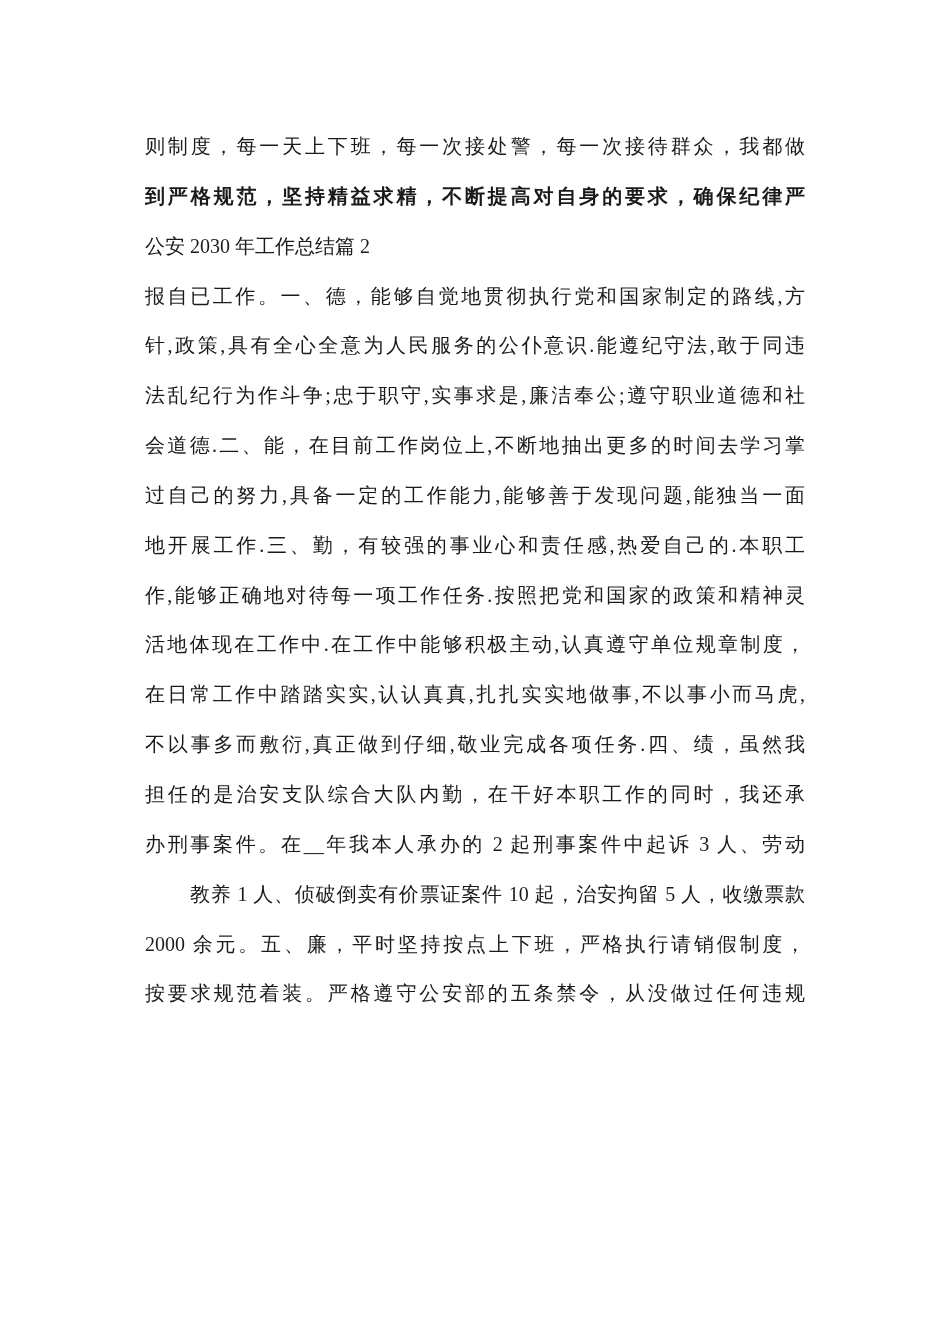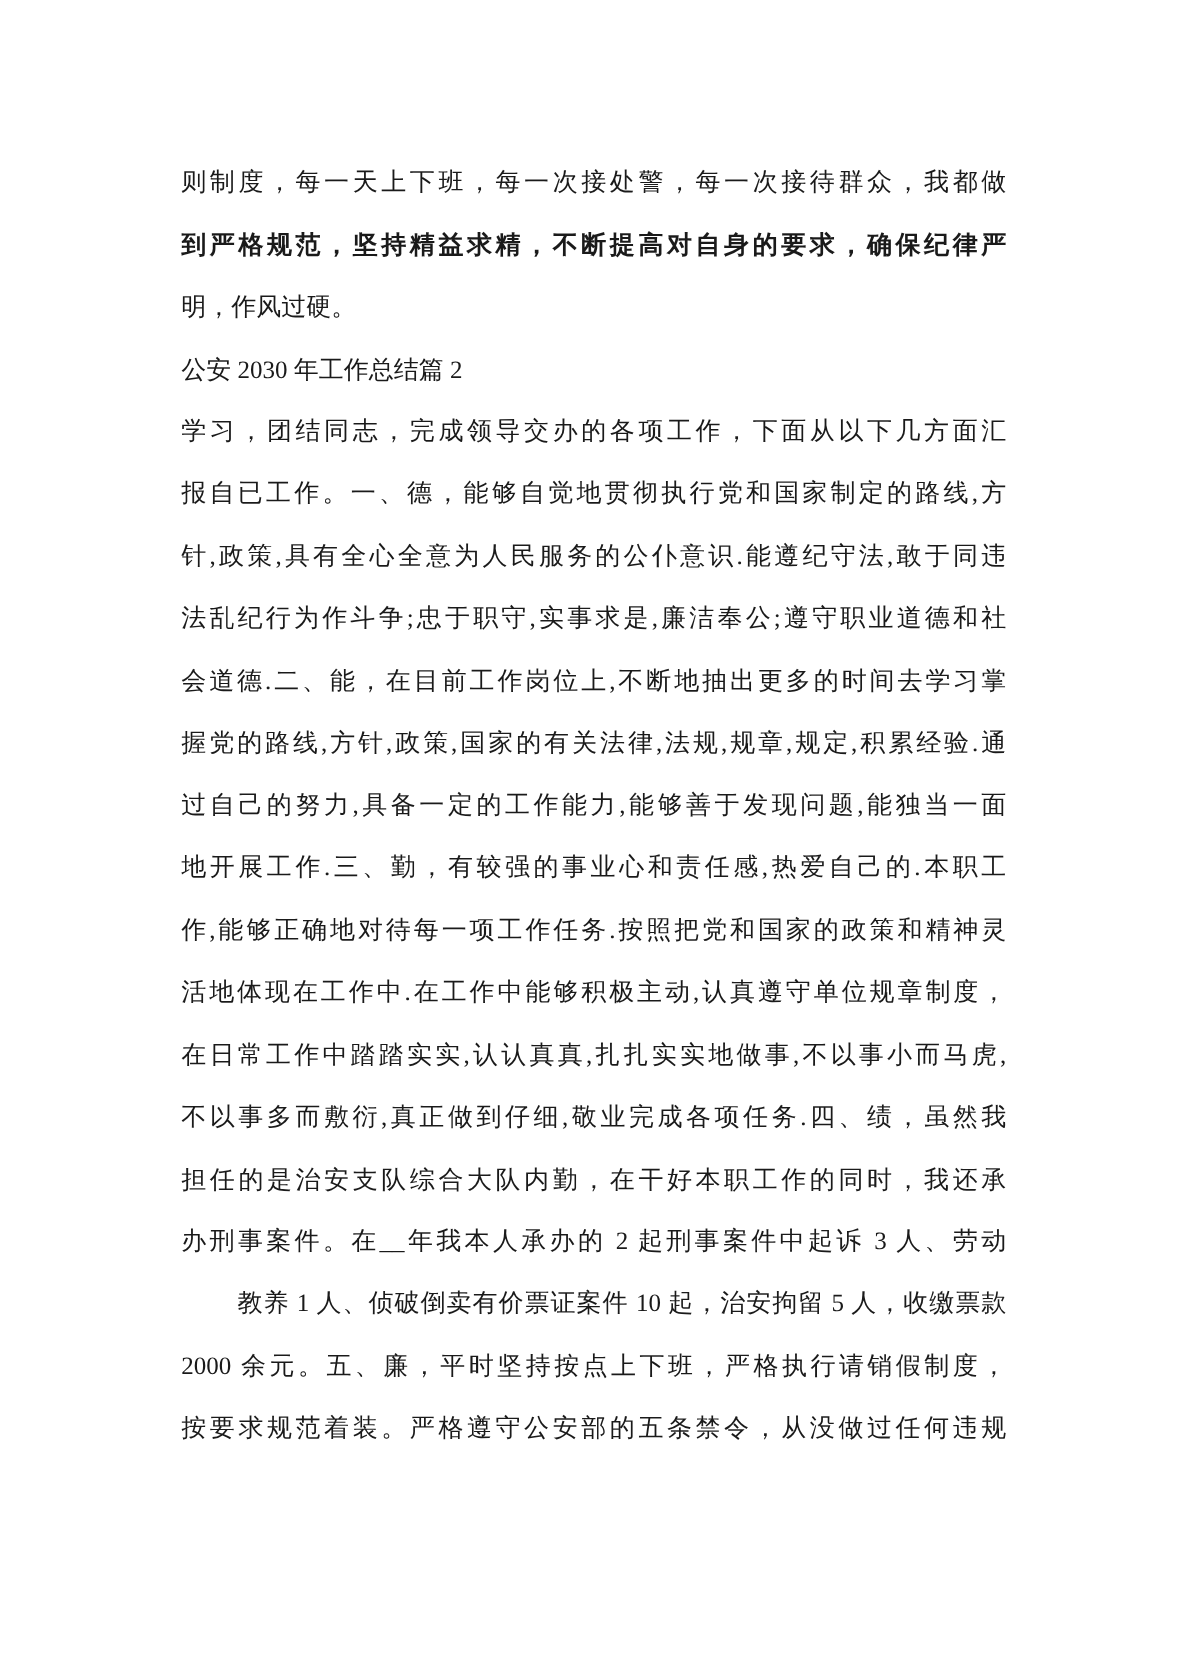--- a/index.html
+++ b/index.html
@@ -32,28 +32,25 @@
   }
 </style>
 </head>
 <body style="background: rgb(255, 255, 255);">
 
 <div class="page">
   <div class="textblock" style="color: rgb(26, 26, 26);">
 
   <div class="text-line" style="text-align-last: justify;">则制度，每一天上下班，每一次接处警，每一次接待群众，我都做</div>
       <div class="text-line" style="text-align-last: justify; font-weight: bold;">到严格规范，坚持精益求精，不断提高对自身的要求，确保纪律严</div>
-      <div class="text-line" style="text-align-last: left;">明，作风过硬。</div>
       <div class="text-line" style="text-align-last: left;">公安 2030 年工作总结篇 2</div>
-      <div class="text-line" style="text-align-last: justify;">学习，团结同志，完成领导交办的各项工作，下面从以下几方面汇</div>
       <div class="text-line" style="text-align-last: justify;">报自已工作。一、德，能够自觉地贯彻执行党和国家制定的路线,方</div>
       <div class="text-line" style="text-align-last: justify;">针,政策,具有全心全意为人民服务的公仆意识.能遵纪守法,敢于同违</div>
       <div class="text-line" style="text-align-last: justify;">法乱纪行为作斗争;忠于职守,实事求是,廉洁奉公;遵守职业道德和社</div>
       <div class="text-line" style="text-align-last: justify;">会道德.二、能，在目前工作岗位上,不断地抽出更多的时间去学习掌</div>
-      <div class="text-line" style="text-align-last: justify;">握党的路线,方针,政策,国家的有关法律,法规,规章,规定,积累经验.通</div>
       <div class="text-line" style="text-align-last: justify;">过自己的努力,具备一定的工作能力,能够善于发现问题,能独当一面</div>
       <div class="text-line" style="text-align-last: justify;">地开展工作.三、勤，有较强的事业心和责任感,热爱自己的.本职工</div>
       <div class="text-line" style="text-align-last: justify;">作,能够正确地对待每一项工作任务.按照把党和国家的政策和精神灵</div>
       <div class="text-line" style="text-align-last: justify;">活地体现在工作中.在工作中能够积极主动,认真遵守单位规章制度，</div>
       <div class="text-line" style="text-align-last: justify;">在日常工作中踏踏实实,认认真真,扎扎实实地做事,不以事小而马虎,</div>
       <div class="text-line" style="text-align-last: justify;">不以事多而敷衍,真正做到仔细,敬业完成各项任务.四、绩，虽然我</div>
       <div class="text-line" style="text-align-last: justify;">担任的是治安支队综合大队内勤，在干好本职工作的同时，我还承</div>
       <div class="text-line" style="text-align-last: justify;">办刑事案件。在__年我本人承办的 2 起刑事案件中起诉 3 人、劳动</div>
       <div class="text-line" style="text-align-last: justify; margin-left: 45px;">教养 1 人、侦破倒卖有价票证案件 10 起，治安拘留 5 人，收缴票款</div>
       <div class="text-line" style="text-align-last: justify;">2000 余元。五、廉，平时坚持按点上下班，严格执行请销假制度，</div>

